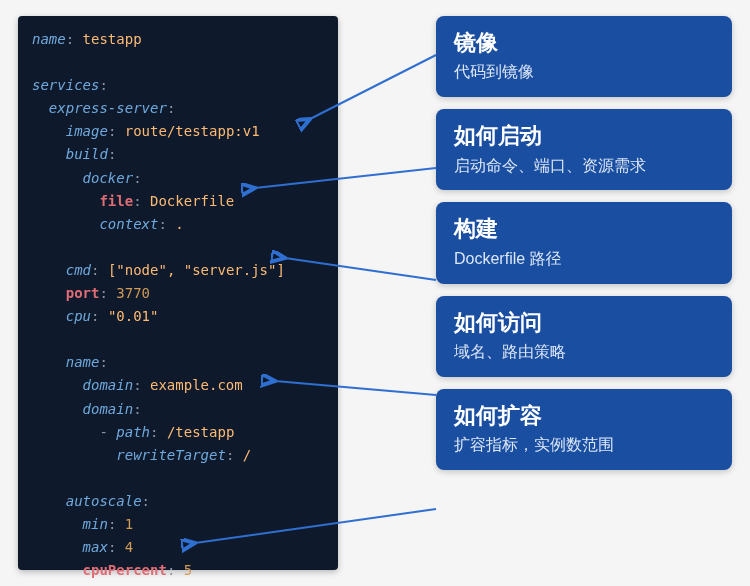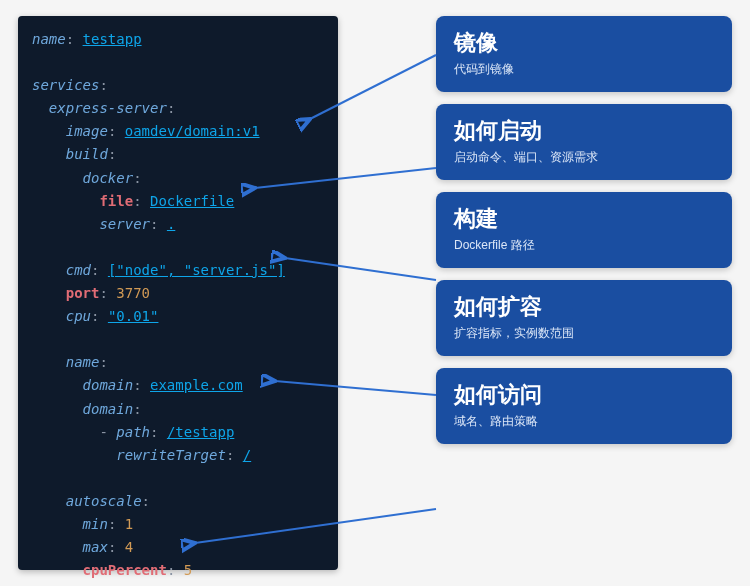--- a/index.html
+++ b/index.html
@@ -29,21 +29,21 @@
     padding: 12px 14px;
     font-family: "SF Mono", Consolas, Menlo, monospace;
     font-size: 14px;
     line-height: 1.65;
     color: #cdd7e1;
     white-space: pre;
   }
   .k-blue  { color: #6fa8dc; font-style: italic; }   
   .k-red   { color: #e06c75; font-weight: bold; }
   .v-orange{ color: #d19a55; }
-  .v-str   { color: #0ea5e9; text-decoration: underline; }
+  .v-str   { color: #fdba74; }
   .punct   { color: #8a94a3; }
 
   .cards {
     position: absolute;
     left: 436px;
     top: 16px;
     width: 296px;
     display: flex;
     flex-direction: column;
     gap: 12px;
@@ -55,21 +55,21 @@
     padding: 14px 18px 14px 18px;
     box-shadow: 0 2px 6px rgba(0,0,0,0.2);
   }
   .card-title {
     font-size: 22px;
     font-weight: 600;
     line-height: 1.2;
     margin-bottom: 6px;
   }
   .card-sub {
-    font-size: 12px;
+    font-size: 16px;
     color: #dbe6f7;
     line-height: 1.3;
   }
 
   svg.arrows {
     position: absolute;
     left: 0; top: 0;
     width: 750px;
     height: 586px;
     pointer-events: none;
@@ -82,25 +82,25 @@
 </style>
 </head>
 <body>
 
 <div class="container">
 
   <div class="code-panel"><span class="k-blue">name</span><span class="punct">: </span><span class="v-str">testapp</span>
 
 <span class="k-blue">services</span><span class="punct">:</span>
   <span class="k-blue">express-server</span><span class="punct">:</span>
-    <span class="k-blue">image</span><span class="punct">: </span><span class="v-str">oamdev/domain:v1</span>
+    <span class="k-blue">image</span><span class="punct">: </span><span class="v-str">route/testapp:v1</span>
     <span class="k-blue">build</span><span class="punct">:</span>
       <span class="k-blue">docker</span><span class="punct">:</span>
         <span class="k-red">file</span><span class="punct">: </span><span class="v-str">Dockerfile</span>
-        <span class="k-blue">server</span><span class="punct">: </span><span class="v-str">.</span>
+        <span class="k-blue">context</span><span class="punct">: </span><span class="v-str">.</span>
 
     <span class="k-blue">cmd</span><span class="punct">: </span><span class="v-str">["node", "server.js"]</span>
     <span class="k-red">port</span><span class="punct">: </span><span class="v-orange">3770</span>
     <span class="k-blue">cpu</span><span class="punct">: </span><span class="v-str">"0.01"</span>
 
     <span class="k-blue">name</span><span class="punct">:</span>
       <span class="k-blue">domain</span><span class="punct">: </span><span class="v-str">example.com</span>
       <span class="k-blue">domain</span><span class="punct">:</span>
         <span class="punct">- </span><span class="k-blue">path</span><span class="punct">: </span><span class="v-str">/testapp</span>
           <span class="k-blue">rewriteTarget</span><span class="punct">: </span><span class="v-str">/</span>
@@ -117,26 +117,26 @@
     </div>
     <div class="card">
       <div class="card-title">如何启动</div>
       <div class="card-sub">启动命令、端口、资源需求</div>
     </div>
     <div class="card">
       <div class="card-title">构建</div>
       <div class="card-sub">Dockerfile 路径</div>
     </div>
     <div class="card">
+      <div class="card-title">如何访问</div>
+      <div class="card-sub">域名、路由策略</div>
+    </div>
+    <div class="card">
       <div class="card-title">如何扩容</div>
       <div class="card-sub">扩容指标，实例数范围</div>
-    </div>
-    <div class="card">
-      <div class="card-title">如何访问</div>
-      <div class="card-sub">域名、路由策略</div>
     </div>
   </div>
 
   <svg class="arrows">
     <defs>
       <marker id="arrowhead" markerWidth="8" markerHeight="8" refX="7" refY="3" orient="auto">
         <path d="M0,0 L7,3 L0,6 Z" fill="#2f6fd1"></path>
       </marker>
     </defs>
     <g id="arrow-lines">

